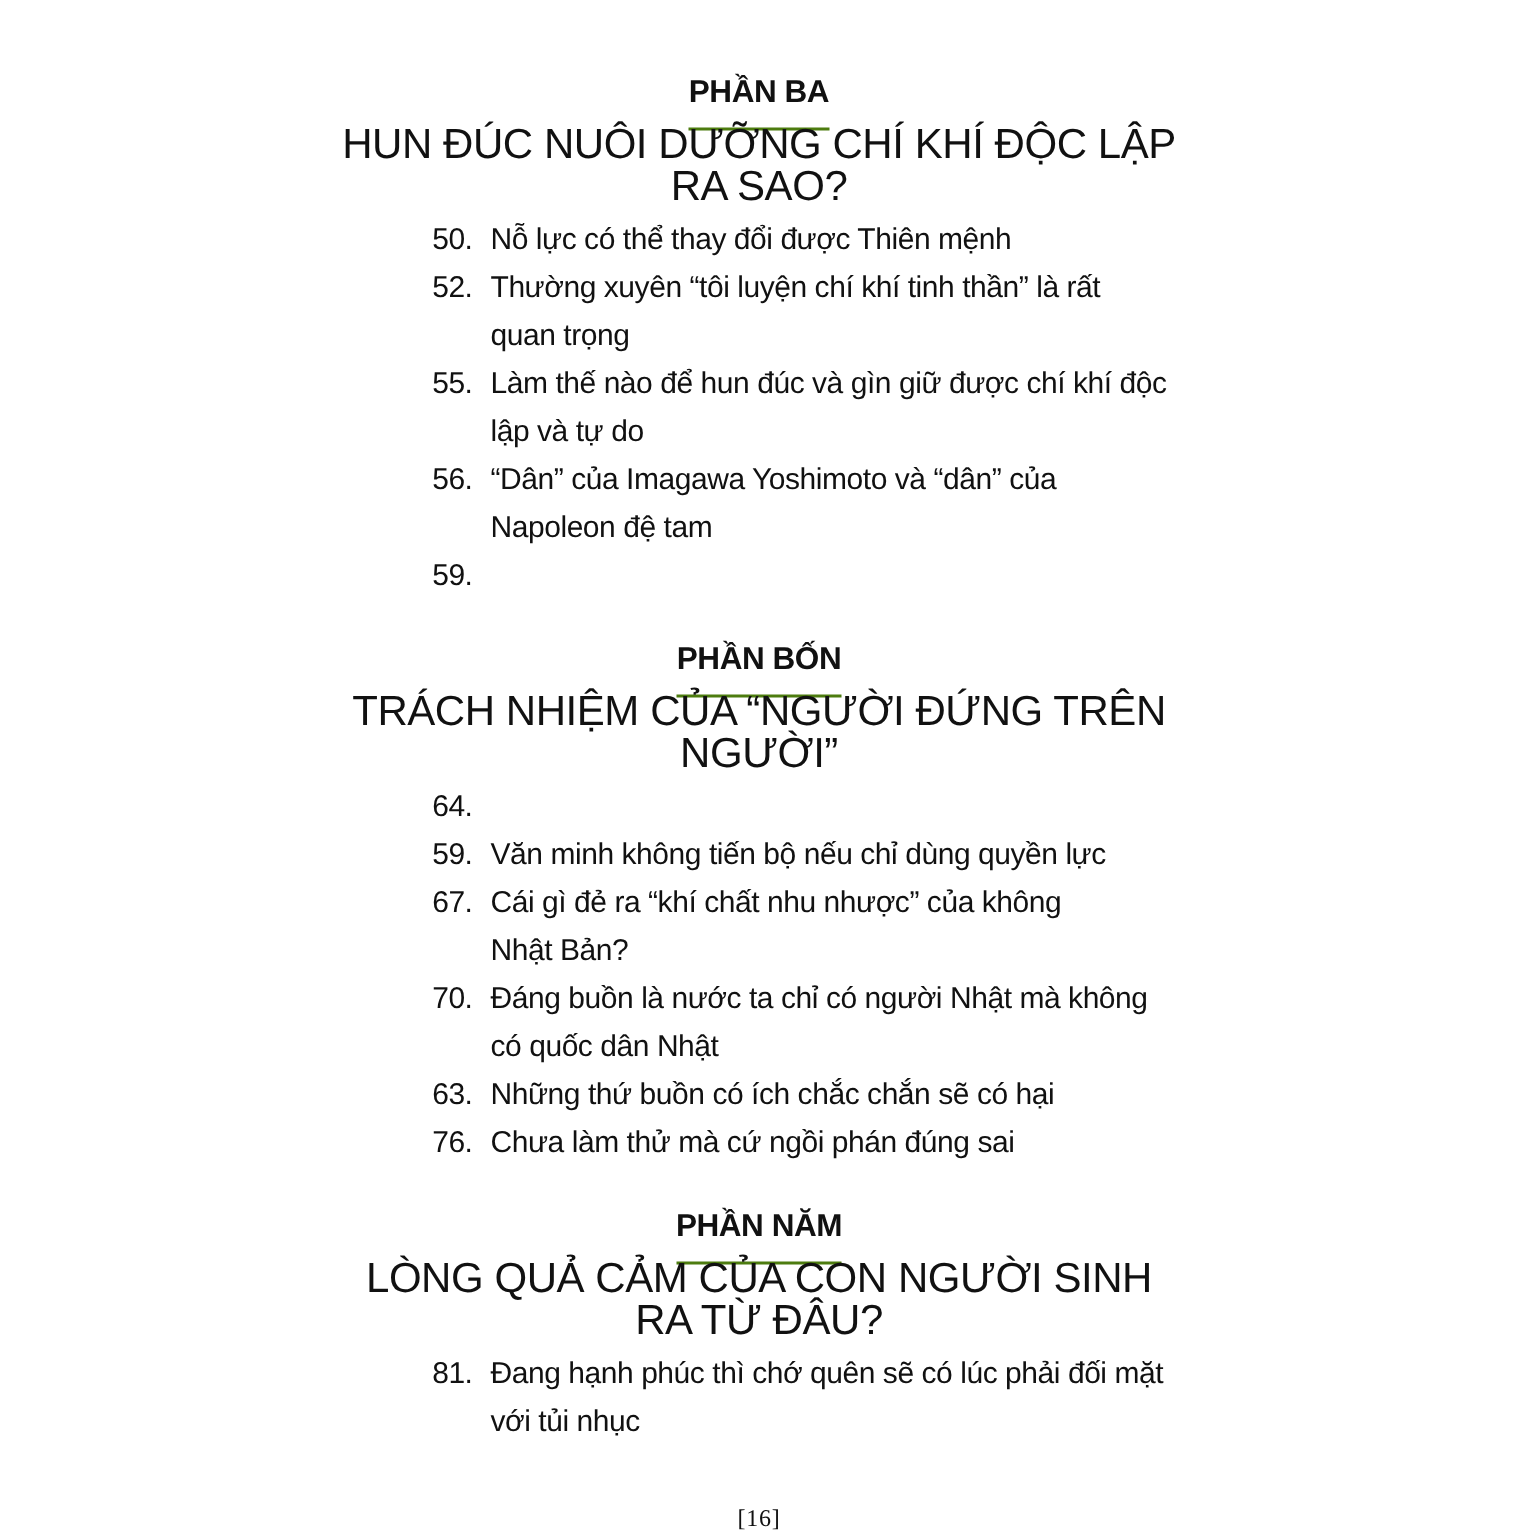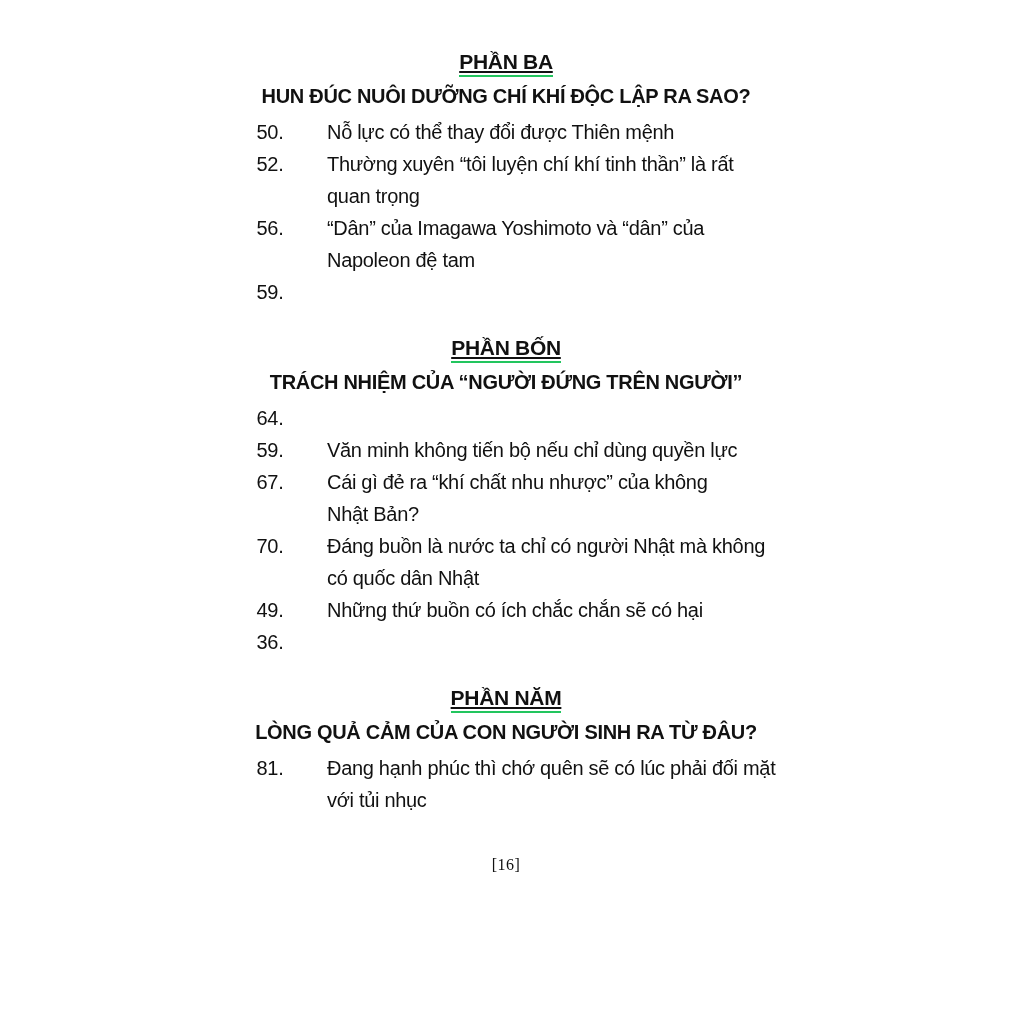--- a/index.html
+++ b/index.html
@@ -28,47 +28,46 @@
   }
   .part-label-row {
     text-align: center;
     font-size: 21px;
     font-weight: bold;
     line-height: 28px;
     letter-spacing: -0.3px;
     margin: 0 0 6px 0;
   }
   .part-label {
-    border-bottom: 2px solid #22c55e;
-    padding-bottom: 2px;
-    text-decoration: underline;
+    border-bottom: 2px solid #4d7c0f;
+    padding-bottom: 12px;
   }
   .section-title {
     text-align: center;
-    font-size: 20px;
-    font-weight: bold;
+    font-size: 28px;
+    font-weight: normal;
     line-height: 28px;
     letter-spacing: -0.3px;
     margin: 0 0 6px 0;
   }
   .items {
     list-style: none;
     margin: 0;
     padding: 0;
   }
   .item {
     display: grid;
     grid-template-columns: 90px 1fr;
     column-gap: 12px;
     font-size: 20px;
     line-height: 32px;
     letter-spacing: -0.3px;
   }
   .item .num {
-    text-align: center;
+    text-align: right;
   }
   .item .txt {
     white-space: pre-line;
   }
   .footer {
     margin-top: 40px;
     text-align: center;
     font-family: "Liberation Serif", serif;
     font-size: 16px;
     letter-spacing: 0.5px;
@@ -84,20 +83,25 @@
     <h3 class="section-title">HUN ĐÚC NUÔI DƯỠNG CHÍ KHÍ ĐỘC LẬP RA SAO?</h3>
     <ol class="items">
       <li class="item">
         <span class="num">50.</span>
         <span class="txt">Nỗ lực có thể thay đổi được Thiên mệnh</span>
       </li>
       <li class="item">
         <span class="num">52.</span>
         <span class="txt">Thường xuyên “tôi luyện chí khí tinh thần” là rất
 quan trọng</span>
+      </li>
+      <li class="item">
+        <span class="num">55.</span>
+        <span class="txt">Làm thế nào để hun đúc và gìn giữ được chí khí độc
+lập và tự do</span>
       </li>
       <li class="item">
         <span class="num">56.</span>
         <span class="txt">“Dân” của Imagawa Yoshimoto và “dân” của
 Napoleon đệ tam</span>
       </li>
       <li class="item">
         <span class="num">59.</span>
       </li>
     </ol>
@@ -118,25 +122,26 @@
         <span class="num">67.</span>
         <span class="txt">Cái gì đẻ ra “khí chất nhu nhược” của không
 Nhật Bản?</span>
       </li>
       <li class="item">
         <span class="num">70.</span>
         <span class="txt">Đáng buồn là nước ta chỉ có người Nhật mà không
 có quốc dân Nhật</span>
       </li>
       <li class="item">
-        <span class="num">49.</span>
+        <span class="num">63.</span>
         <span class="txt">Những thứ buồn có ích chắc chắn sẽ có hại</span>
       </li>
       <li class="item">
-        <span class="num">36.</span>
+        <span class="num">76.</span>
+        <span class="txt">Chưa làm thử mà cứ ngồi phán đúng sai</span>
       </li>
     </ol>
   </section>
 
   <section class="toc-section">
     <h2 class="part-label-row"><span class="part-label">PHẦN NĂM</span></h2>
     <h3 class="section-title">LÒNG QUẢ CẢM CỦA CON NGƯỜI SINH RA TỪ ĐÂU?</h3>
     <ol class="items">
       <li class="item">
         <span class="num">81.</span>

